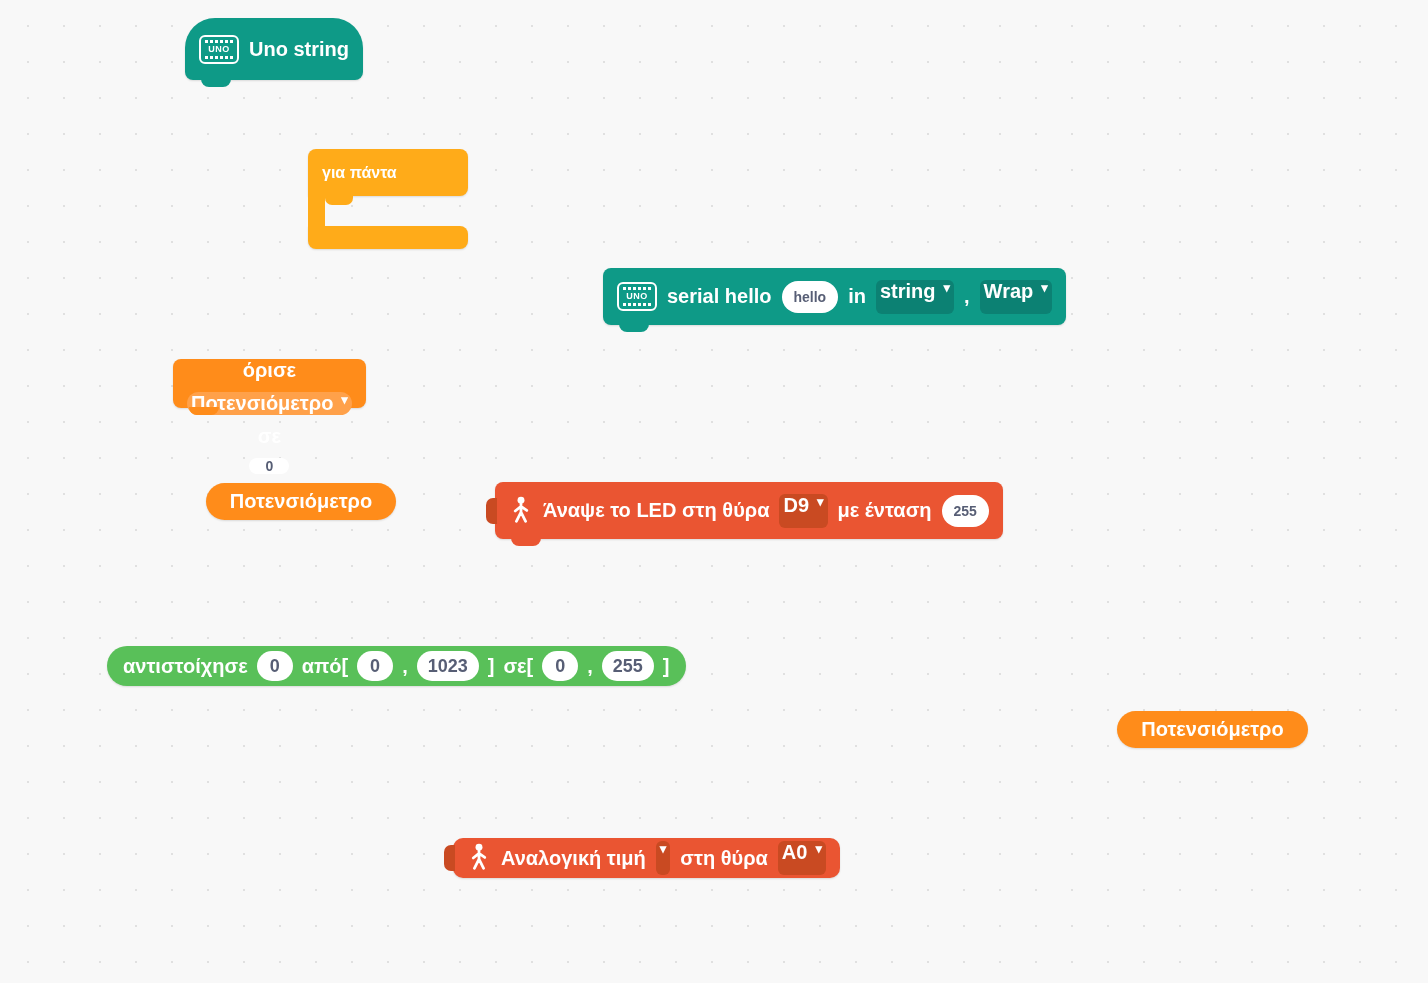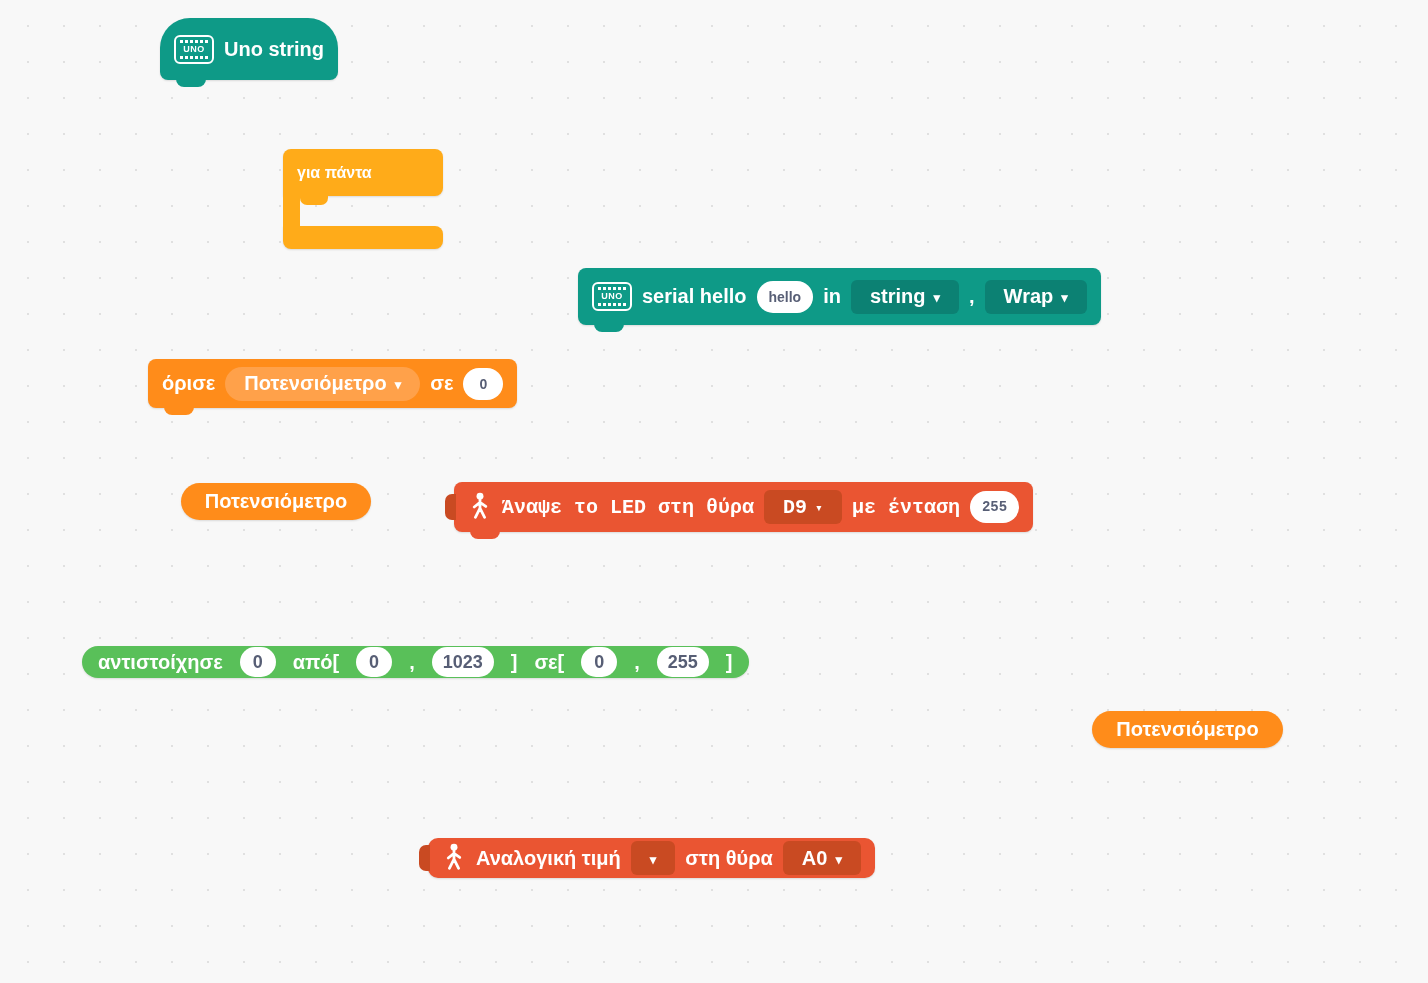--- a/index.html
+++ b/index.html
@@ -39,21 +39,21 @@
   .tabbed::before {
     content:""; position:absolute; left:-9px; top:50%; transform:translateY(-50%);
     width:11px; height:26px; border-radius:7px 0 0 7px; background:var(--actionRedDark);
   }
   .oval {
     background:#fff; color:var(--fieldText); border-radius:17px; height:32px;
     min-width:40px; padding:0 12px; display:inline-flex; align-items:center;
     justify-content:center; font-size:14px; font-weight:600;
   }
   .dropdown {
-    display:inline-flex; align-items:center; gap:8px; height:34px; padding:0 19px;
+    display:inline-flex; align-items:flex-start; gap:8px; height:34px; padding:0 4px;
     border-radius:6px; font-size:20px; font-weight:600; color:#fff; white-space:nowrap;
     cursor:pointer;
   }
   .teal .dropdown  { background:var(--tealDark); }
   .orange .dropdown{ background:var(--variableOrangeLight); border-radius:17px; }
   .red .dropdown   { background:var(--actionRedDark); }
   .caret { font-size:13px; line-height:1; transform:translateY(1px); }
   
   .uno-icon {
     width:40px; height:29px; border:2px solid #fff; border-radius:6px;
@@ -76,21 +76,21 @@
   .c-notch { position:absolute; left:17px; top:0; width:28px; height:9px; background:var(--controlOrange); border-radius:0 0 7px 7px; }
   .c-bottom {
     width:160px; height:23px; background:var(--controlOrange);
     border-radius:0 8px 8px 8px; box-shadow:0 1px 2px rgba(0,0,0,.12);
   }
   .map .oval { height:30px; font-size:18px; min-width:36px; padding:0 11px; }
 </style>
 </head>
 <body>
 
-<div style="position:absolute; inset:0;">
+<div style="position:absolute; inset:0;margin-left:25px;">
 
   <div class="block teal hat has-bump" style="left:160px; top:18px; height:62px;">
     <span class="uno-icon">
       <span class="pin-row">
           <i></i>
           <i></i>
           <i></i>
           <i></i>
           <i></i>
           <i></i>
@@ -146,51 +146,51 @@
       <span>string</span>
       <span class="caret">▾</span>
     </span>
     <span class="lbl">,</span>
     <span class="dropdown">
       <span>Wrap</span>
       <span class="caret">▾</span>
     </span>
   </div>
 
-  <div class="block orange has-bump" style="left:148px; top:359px; height:49px;">
+  <div class="block orange has-bump" style="left:148px; top:359px; height:49px;flex-direction:column;">
     <span class="lbl">όρισε</span>
     <span class="dropdown">
       <span>Ποτενσιόμετρο</span>
       <span class="caret">▾</span>
     </span>
     <span class="lbl">σε</span>
     <span class="oval">0</span>
   </div>
 
   <div class="block orange pill" style="left:181px; top:483px; height:37px; width:190px;">
     <span class="lbl">Ποτενσιόμετρο</span>
   </div>
 
-  <div class="block red has-bump tabbed" style="left:454px; top:482px; height:50px;font-family:Liberation Mono, monospace;">
+  <div class="block red has-bump tabbed" style="left:470px; top:482px; height:57px;">
     <span class="person-icon">
       <svg width="24" height="30" viewBox="0 0 20 26">
         <circle cx="10" cy="3.6" r="3" fill="#fff"></circle>
         <path d="M10 7 L10 14 M10 14 L6 22 M10 14 L14 22 M10 9 L5 13 M10 9 L15 12.5" stroke="#fff" stroke-width="2.4" fill="none" stroke-linecap="round" stroke-linejoin="round"></path>
       </svg>
     </span>
     <span class="lbl">Άναψε το LED στη θύρα</span>
     <span class="dropdown">
       <span>D9</span>
       <span class="caret">▾</span>
     </span>
     <span class="lbl">με ένταση</span>
     <span class="oval">255</span>
   </div>
 
-  <div class="block green map" style="left:82px; top:646px; height:32px; border-radius:22px; gap:17px; padding:0 16px;">
+  <div class="block green map" style="left:82px; top:646px; height:40px; border-radius:22px; gap:9px; padding:0 16px;">
     <span class="lbl">αντιστοίχησε</span>
     <span class="oval">0</span>
     <span class="lbl">από[</span>
     <span class="oval">0</span>
     <span class="lbl">,</span>
     <span class="oval">1023</span>
     <span class="lbl">]</span>
     <span class="lbl">σε[</span>
     <span class="oval">0</span>
     <span class="lbl">,</span>

